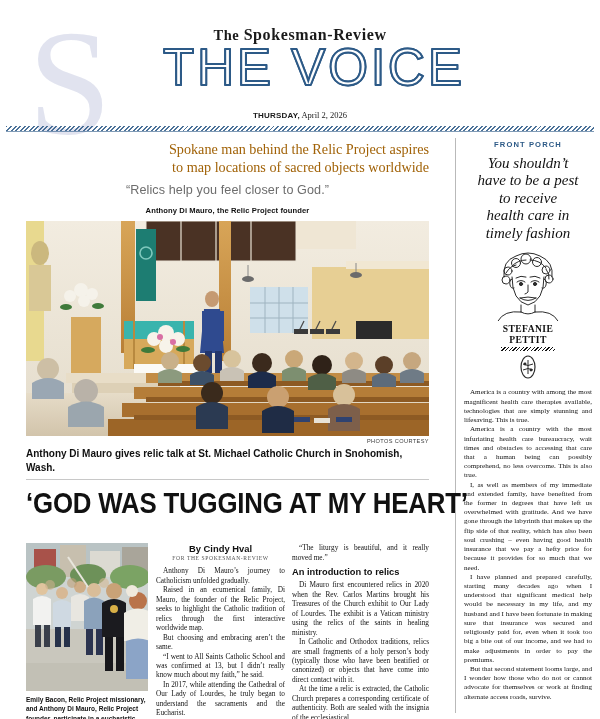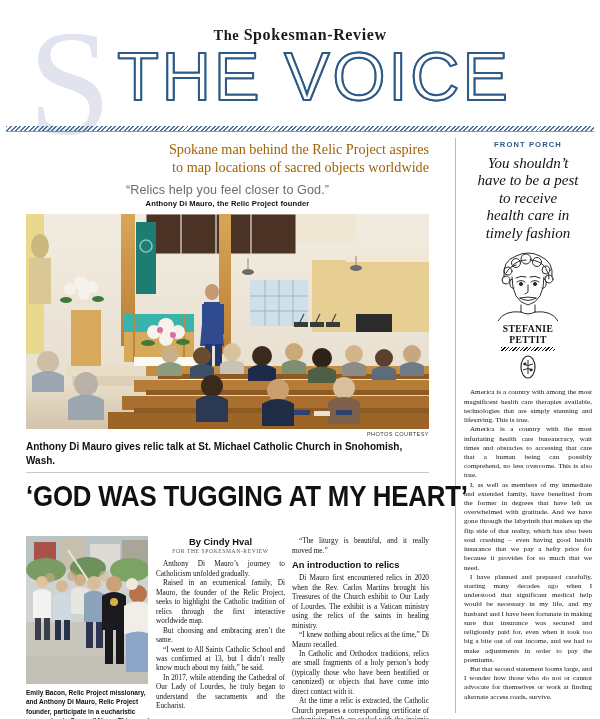--- a/index.html
+++ b/index.html
@@ -32,21 +32,21 @@
     color: #1a1a1a;
   }
   .paper-name .sc { font-size: 16px; }
   .voice-wrap {
     position: absolute; top: 42px; left: 0; right: 0;
     text-align: center;
   }
   .voice {
     display: inline-block;
     font-family: "Liberation Sans", sans-serif;
-    font-size: 68px;
+    font-size: 51px;
     line-height: 1.02;
     letter-spacing: 3px;
     font-weight: 400;
     color: #fff;
     -webkit-text-stroke: 2px #2d5a87;
     text-shadow:
       1px 0 0 #2d5a87, -1px 0 0 #2d5a87,
       0 1px 0 #2d5a87, 0 -1px 0 #2d5a87;
     padding-left: 28px;
   }
@@ -95,21 +95,21 @@
     color: #6d6d6d;
     margin-top: 7px;
     letter-spacing: .1px;
   }
   .pullattr {
     text-align: center;
     font-family: "Liberation Sans", sans-serif;
     font-weight: 700;
     font-size: 7.6px;
     color: #111;
-    margin-top: 2px;
+    margin-top: 9px;
     letter-spacing: .1px;
   }
 
   
   .hero {
     position: relative;
     margin-top: 6px;
     width: 403px; height: 215px;
     overflow: hidden;
     background: #dcd6c8;
@@ -282,20 +282,23 @@
     <div class="ghost-s">S</div>
 
     <div class="paper-name">
       <span>The </span><span class="sc">Spokesman-Review</span>
     </div>
 
     <div class="voice-wrap">
       <span class="voice">THE VOICE</span>
     </div>
 
+    <div class="dateline">
+      <b>THURSDAY,</b><span> April 2, 2026</span>
+    </div>
 
     <div class="zigzag"></div>
     <div class="zigzag2"></div>
   </div>
 
   <div class="body-area">
 
     <div class="left-zone">
 
       <div class="deck">
@@ -528,21 +531,20 @@
           <p class="body">Raised in an ecumenical family, Di Mauro, the founder of the Relic Project, seeks to highlight the Catholic tradition of relics through the first interactive worldwide map.</p>
           <p class="body">But choosing and embracing aren’t the same.</p>
           <p class="body">“I went to All Saints Catholic School and was confirmed at 13, but I didn’t really know much about my faith,” he said.</p>
           <p class="body">In 2017, while attending the Cathedral of Our Lady of Lourdes, he truly began to understand the sacraments and the Eucharist.</p>
         </div>
 
         <div class="col-b">
           <p class="body">“The liturgy is beautiful, and it really moved me.”</p>
           <div class="subhead">An introduction to relics</div>
           <p class="body">Di Mauro first encountered relics in 2020 when the Rev. Carlos Martins brought his Treasures of the Church exhibit to Our Lady of Lourdes. The exhibit is a Vatican ministry using the relics of the saints in healing ministry.</p>
-          <p class="body">“I knew nothing about relics at the time,” Di Mauro recalled.</p>
           <p class="body">In Catholic and Orthodox traditions, relics are small fragments of a holy person’s body (typically those who have been beatified or canonized) or objects that have come into direct contact with it.</p>
           <p class="body">At the time a relic is extracted, the Catholic Church prepares a corresponding certificate of authenticity. Both are sealed with the insignia of the ecclesiastical</p>
           <div class="jumpline">
             <span>See </span><b>RELIC PROJECT, 3</b>
           </div>
         </div>
 
       </div>
     </div>
 

